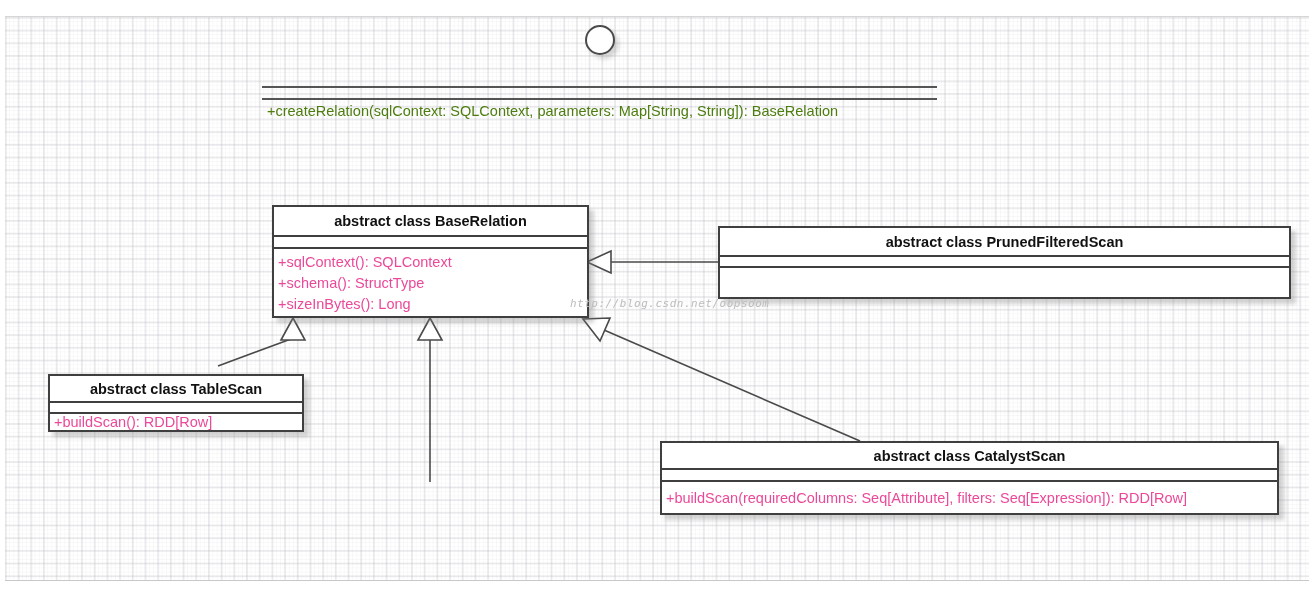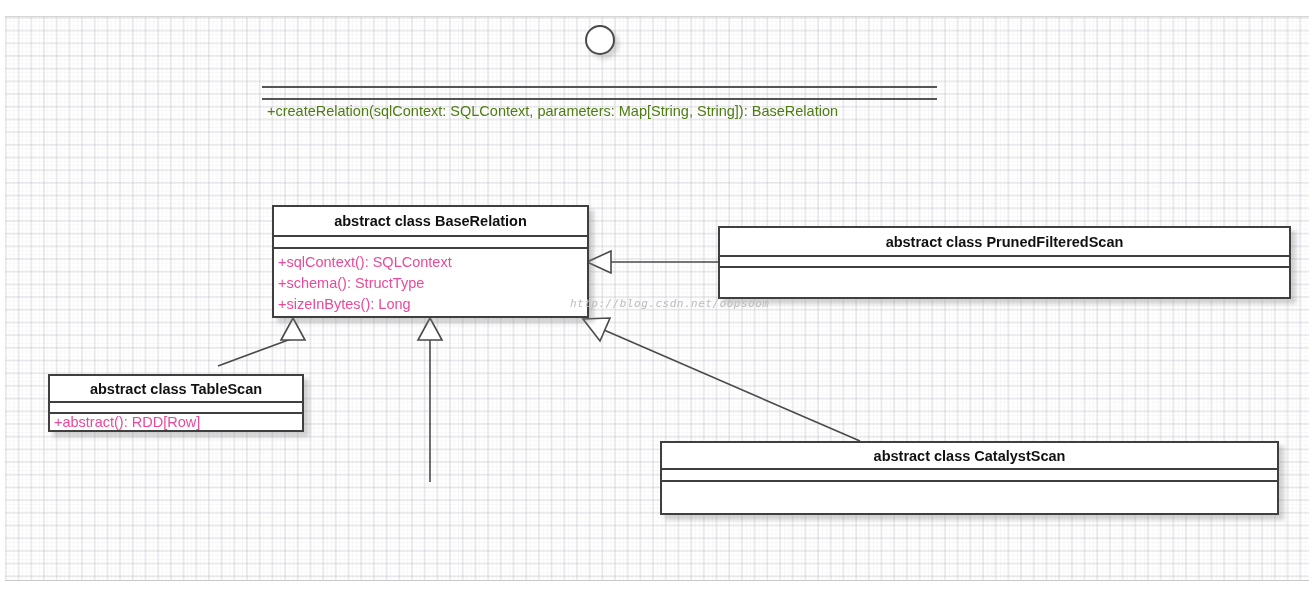--- a/index.html
+++ b/index.html
@@ -124,25 +124,28 @@
 
   <div class="uml-class pos-prunedfilteredscan">
     <div class="uml-title">abstract class PrunedFilteredScan</div>
     <div class="uml-attrs"></div>
   </div>
 
   <div class="uml-class pos-tablescan">
     <div class="uml-title">abstract class TableScan</div>
     <div class="uml-attrs"></div>
     <div class="uml-methods">
-      <div class="m">+abstract(): RDD[Row]</div>
+      <div class="m">+buildScan(): RDD[Row]</div>
     </div>
   </div>
 
 
   <div class="uml-class pos-catalystscan">
     <div class="uml-title">abstract class CatalystScan</div>
     <div class="uml-attrs"></div>
+    <div class="uml-methods">
+      <div class="m">+buildScan(requiredColumns: Seq[Attribute], filters: Seq[Expression]): RDD[Row]</div>
+    </div>
   </div>
 
   <div id="watermark">http://blog.csdn.net/oopsoom</div>
 
 </div>
 
 </body></html>

